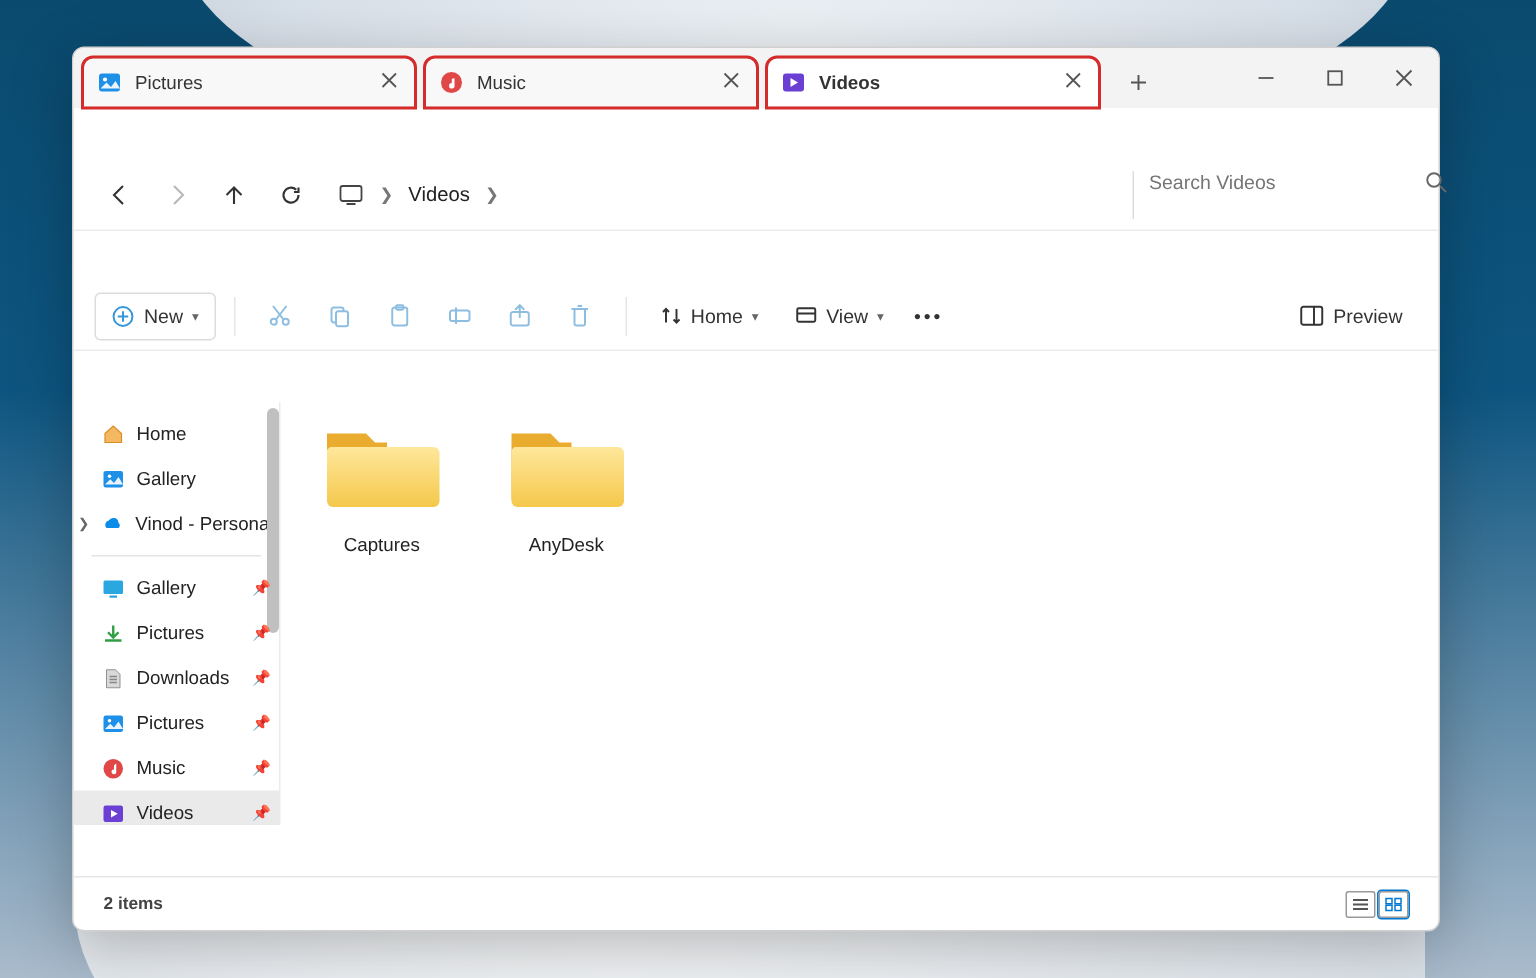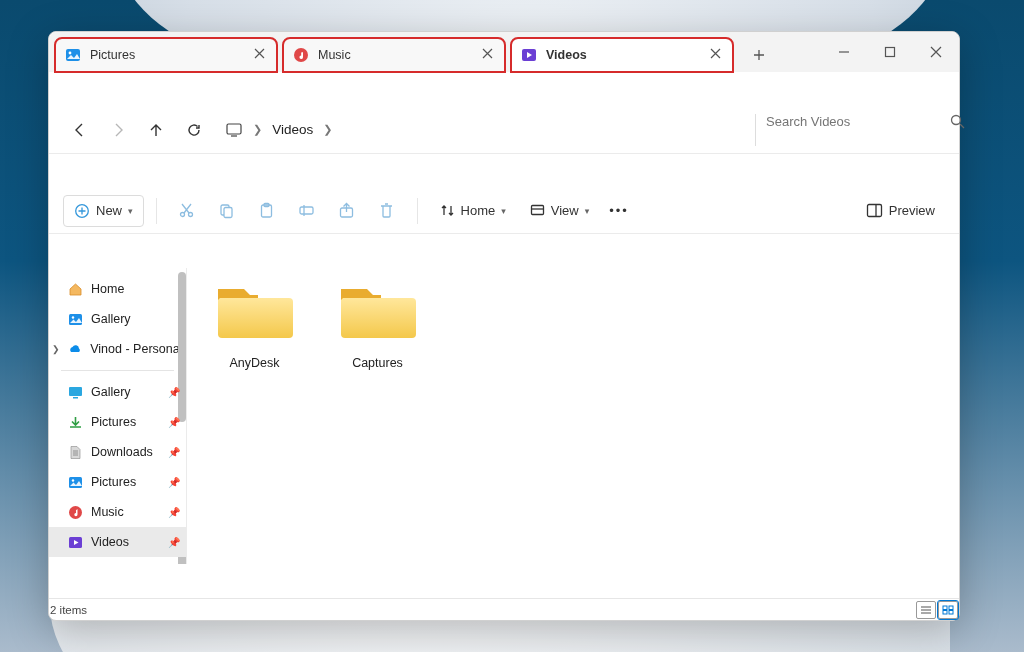--- a/index.html
+++ b/index.html
@@ -60,21 +60,21 @@
   .sbitem.sel { background:#eaeaea; }
   .sbitem .expand { position:absolute; left:3px; color:#666; font-size:9px;}
   .sbitem .pin { position:absolute; right:5px; color:#888; font-size:10px;}
   .sbicon { width:16px; height:16px; display:flex; align-items:center; justify-content:center; }
   .sbsep { height:1px; background:#e4e4e4; margin:6px 12px;}
   .vscroll { position:absolute; right:0; top:4px; width:8px; height:150px; background:#c0c0c0; border-radius:4px;}
   .vscroll2 { position:absolute; right:0; top:270px; width:8px; height:40px; background:#c0c0c0; border-radius:4px;}
   .content { flex:1; padding: 14px 20px; display:flex; gap:28px; align-items:flex-start;}
   .folder { width: 95px; text-align:center; font-size:12.5px; color:#222;}
   .folder .foldericon { width: 85px; height: 62px; margin: 0 auto 12px; }
-  .status { height: 22px; border-top:1px solid #e6e6e6; display:flex; align-items:center; padding:0 1px; font-size:11.5px; color:#444;}
+  .status { height: 36px; border-top:1px solid #e6e6e6; display:flex; align-items:center; padding:0 20px; font-size:11.5px; color:#444;font-weight:bold;}
   .status .spacer{flex:1;}
   .viewtoggle{display:flex; gap:2px;}
   .viewtoggle .vt{width:20px;height:18px;border:1px solid #999;display:flex;align-items:center;justify-content:center;border-radius:2px;}
   .viewtoggle .vt.active{outline:1px solid #0078d4;}
   svg { display:block; }
 </style>
 </head>
 <body>
 
 <div class="top-mountain"></div>
@@ -400,50 +400,50 @@
         <span class="sbicon">
             <svg width="15" height="15" viewBox="0 0 15 15">
               <path d="M1.5 4 H6 L7.5 5.5 H13.5 V12 H1.5 Z" fill="#f6c452"></path>
             </svg>
           </span>
         <span style="white-space:nowrap;overflow:hidden;">Trust Wallet Phra</span>
       </div>
     </div>
 
     <div class="content">
+      <div class="folder">
+        <div class="foldericon">
+          <svg width="85" height="62" viewBox="0 0 85 62">
+            <path d="M6 7 H32 L38 13 H46 V50 A4 4 0 0 1 42 54 H10 A4 4 0 0 1 6 50 Z" fill="#e9ac2f"></path>
+            <path d="M8 16 H77 A4 4 0 0 1 81 20 V52 A4 4 0 0 1 77 56 H10 A4 4 0 0 1 6 52 V18 Z" fill="url(#g2)"></path>
+            <defs>
+                <linearGradient id="g2" x1="0" y1="0" x2="0" y2="1">
+                  <stop offset="0" stop-color="#ffe79b"></stop>
+                  <stop offset="1" stop-color="#f4c84b"></stop>
+                </linearGradient>
+              </defs>
+          </svg>
+        </div>
+        <div>Captures</div>
+      </div>
       <div class="folder">
         <div class="foldericon">
           <svg width="85" height="62" viewBox="0 0 85 62">
             <path d="M6 7 H32 L38 13 H46 V50 A4 4 0 0 1 42 54 H10 A4 4 0 0 1 6 50 Z" fill="#e9ac2f"></path>
             <path d="M8 16 H77 A4 4 0 0 1 81 20 V52 A4 4 0 0 1 77 56 H10 A4 4 0 0 1 6 52 V18 Z" fill="url(#g1)"></path>
             <defs>
                 <linearGradient id="g1" x1="0" y1="0" x2="0" y2="1">
                   <stop offset="0" stop-color="#ffe79b"></stop>
                   <stop offset="1" stop-color="#f4c84b"></stop>
                 </linearGradient>
               </defs>
           </svg>
         </div>
         <div>AnyDesk</div>
       </div>
-      <div class="folder">
-        <div class="foldericon">
-          <svg width="85" height="62" viewBox="0 0 85 62">
-            <path d="M6 7 H32 L38 13 H46 V50 A4 4 0 0 1 42 54 H10 A4 4 0 0 1 6 50 Z" fill="#e9ac2f"></path>
-            <path d="M8 16 H77 A4 4 0 0 1 81 20 V52 A4 4 0 0 1 77 56 H10 A4 4 0 0 1 6 52 V18 Z" fill="url(#g2)"></path>
-            <defs>
-                <linearGradient id="g2" x1="0" y1="0" x2="0" y2="1">
-                  <stop offset="0" stop-color="#ffe79b"></stop>
-                  <stop offset="1" stop-color="#f4c84b"></stop>
-                </linearGradient>
-              </defs>
-          </svg>
-        </div>
-        <div>Captures</div>
-      </div>
     </div>
   </div>
 
   <div class="status">
     <span>2 items</span>
     <div class="spacer"></div>
     <div class="viewtoggle">
       <div class="vt">
           <svg width="12" height="10" viewBox="0 0 12 10">
             <path d="M1 2 H11 M1 5 H11 M1 8 H11" stroke="#555" stroke-width="1.2"></path>

